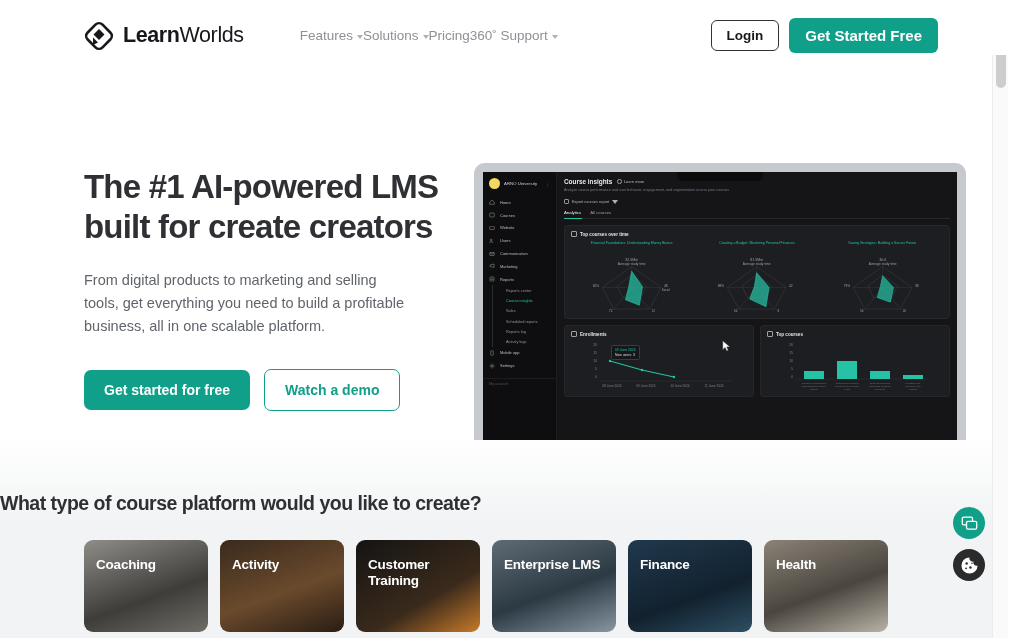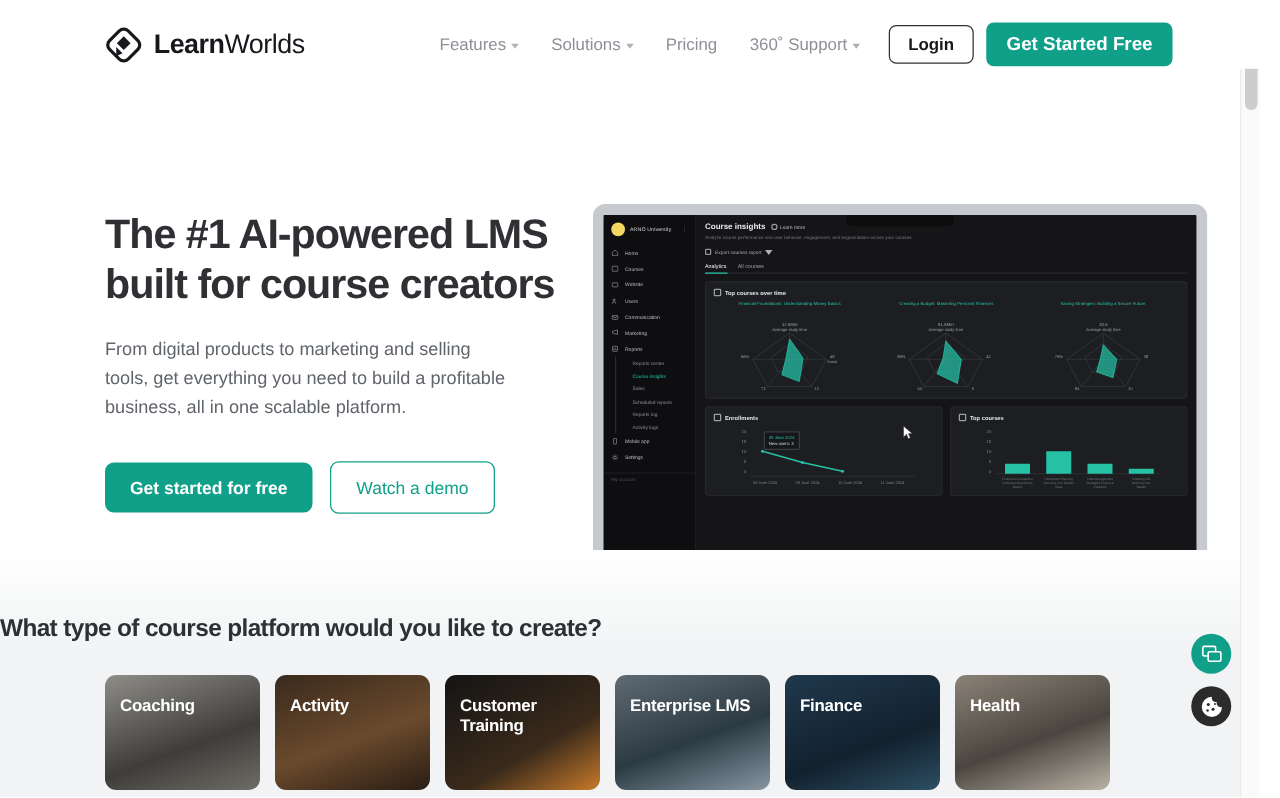--- a/index.html
+++ b/index.html
@@ -17,36 +17,36 @@
   .scrollbar-thumb { position: absolute; top: 2px; left: 3px; width: 10px; height: 86px; background: #cdcdcd; border-radius: 6px; }
 
   
   .header { height: 55px; display: flex; align-items: center; padding: 16px 0 0 84px; background: #fff; position: relative; z-index: 20; }
   .logo { display: flex; align-items: center; gap: 9px; }
   .logo-mark { width: 30px; height: 30px; flex: none; }
   .logo-text { font-size: 21.5px; letter-spacing: -0.4px; color: #16181c; white-space: nowrap; }
   .logo-text b { font-weight: 700; }
   .logo-text span { font-weight: 400; }
 
-  .nav { display: flex; align-items: center; gap: 26px; margin-left: 108px; }
+  .nav { display: flex; align-items: center; margin-left: 56px; }
   .nav-item { display: flex; align-items: center; gap: 4px; font-size: 13.5px; color: #8d9096; white-space: nowrap; cursor: pointer; }
   .caret { width: 0; height: 0; border-left: 3.5px solid transparent; border-right: 3.5px solid transparent; border-top: 4px solid #aeb1b6; margin-top: 2px; }
 
   .header-actions { display: flex; align-items: center; gap: 10px; margin-left: auto; margin-right: 70px; }
   .btn-login { border: 1.5px solid #2f3237; background: #fff; color: #16181c; font-size: 13.5px; font-weight: 700; padding: 7px 15px; border-radius: 6px; cursor: pointer; }
   .btn-started { border: none; background: #10a08a; color: #fff; font-size: 15px; font-weight: 700; padding: 9px 16px; border-radius: 6px; cursor: pointer; white-space: nowrap; }
 
   
   .hero { position: relative; height: 400px; }
   .hero-left { position: absolute; left: 84px; top: 112px; width: 360px; }
   .hero-title { font-size: 33px; line-height: 1.22; font-weight: 700; letter-spacing: -0.8px; color: #2e3034; }
   .hero-sub { margin-top: 21px; font-size: 14.5px; line-height: 1.62; color: #60646b; width: 330px; }
   .hero-btns { margin-top: 30px; display: flex; gap: 14px; align-items: center; }
   .btn-primary { background: #10a08a; color: #fff; border: none; border-radius: 7px; font-size: 14px; font-weight: 700; padding: 12px 20px; cursor: pointer; white-space: nowrap; }
-  .btn-ghost { background: #fff; color: #10a08a; border: 1.6px solid #10a08a; border-radius: 7px; font-size: 14px; font-weight: 400; padding: 12px 20px; cursor: pointer; white-space: nowrap; }
+  .btn-ghost { background: #fff; color: #10a08a; border: 1.6px solid #10a08a; border-radius: 7px; font-size: 14px; font-weight: 700; padding: 12px 20px; cursor: pointer; white-space: nowrap; }
 
   
   .laptop { position: absolute; left: 452px; top: 108px; width: 536px; }
   .laptop-screen { position: relative; width: 492px; margin: 0 auto; background: #0c0c0d; border: 9px solid #c6c9ce; border-bottom: 3px solid #b4b8bd; border-radius: 11px 11px 3px 3px; padding: 0; }
   .notch { position: absolute; top: 0; left: 50%; transform: translateX(-50%); width: 86px; height: 9px; background: #0c0c0d; border-radius: 0 0 5px 5px; z-index: 3; }
   .laptop-base { width: 536px; height: 12px; margin: 0 auto; background: linear-gradient(#e6e8ea, #c2c6cb 55%, #a9adb3); border-radius: 0 0 9px 9px; position: relative; }
   .laptop-base::after { content:""; position:absolute; left:50%; transform:translateX(-50%); top:0; width: 92px; height: 4px; background:#f2f3f5; border-radius: 0 0 4px 4px; }
   .laptop-foot { position: absolute; bottom: -4px; width: 26px; height: 4px; background: #9a9ea4; border-radius: 0 0 3px 3px; }
   .laptop-foot.l { left: 40px; } .laptop-foot.r { right: 40px; }
 
@@ -154,21 +154,21 @@
     <div class="header-actions">
       <button class="btn-login">Login</button>
       <button class="btn-started">Get Started Free</button>
     </div>
   </div>
 
   <div class="hero">
     <div class="hero-left">
       <h1 class="hero-title">
         <span>The #1 AI-powered LMS</span><br>
-        <span>built for course creators</span>
+        <span>built for create creators</span>
       </h1>
       <p class="hero-sub">From digital products to marketing and selling tools, get everything you need to build a profitable business, all in one scalable platform.</p>
       <div class="hero-btns">
         <button class="btn-primary">Get started for free</button>
         <button class="btn-ghost">Watch a demo</button>
       </div>
     </div>
 
     <div class="laptop">
       <div class="laptop-screen">

